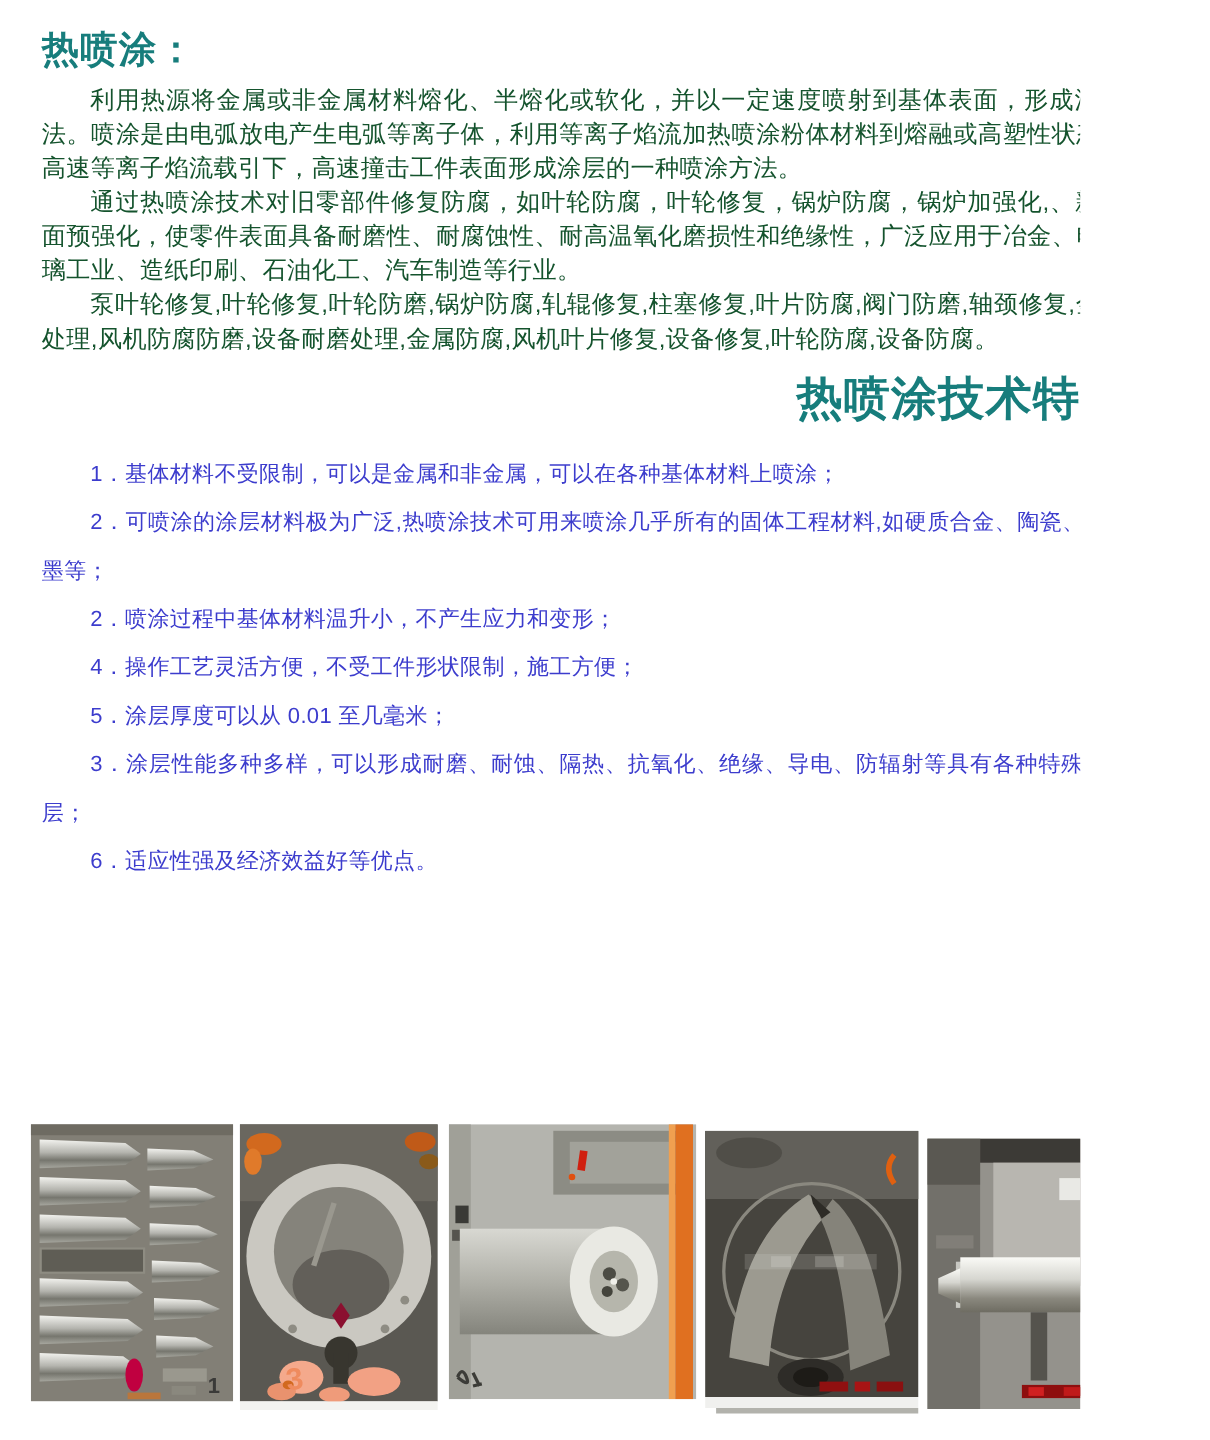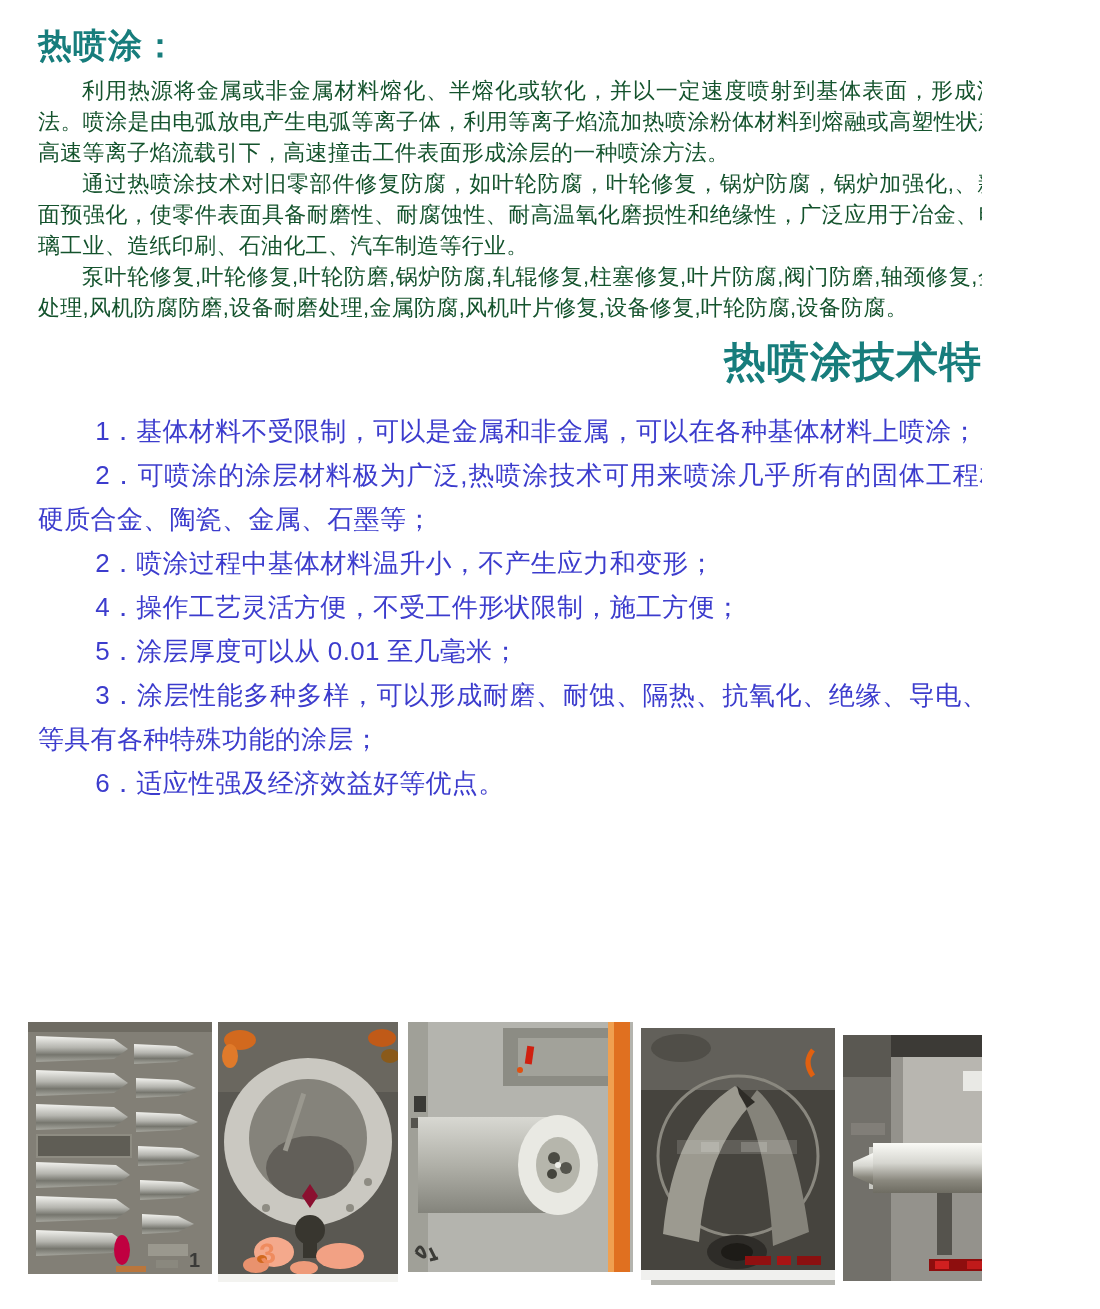--- a/index.html
+++ b/index.html
@@ -5,21 +5,21 @@
   html,body{margin:0;padding:0;background:#ffffff;}
   .page{position:relative;width:982px;height:1309px;background:#ffffff;overflow:hidden;
         font-family:"Liberation Sans","DejaVu Sans",sans-serif;}
   .content{position:absolute;left:38px;top:0;width:1030px;}
   h1.sec{margin:26px 0 10px 0;font-size:34px;line-height:1.15;color:#177d7c;
          font-weight:700;letter-spacing:1px;}
   p.body{margin:0;font-size:22px;line-height:31px;color:#14532d;text-align:justify;
          text-indent:2em;letter-spacing:0.3px;}
   h2.sec{margin:16px 0 24px 0;font-size:42px;line-height:1.1;color:#177d7c;
          font-weight:700;letter-spacing:1px;text-align:right;}
-  p.feat{margin:0;font-size:26px;line-height:44px;color:#3c3ccd;text-align:justify;
+  p.feat{margin:0;font-size:20px;line-height:44px;color:#3c3ccd;text-align:justify;
          text-indent:2.2em;letter-spacing:0.3px;}
   .photos{position:absolute;left:0;top:1022px;width:1100px;height:287px;}
   figure.ph{position:absolute;margin:0;padding:0;}
   figure.ph svg{display:block;width:100%;height:100%;}
   .lab{position:absolute;font-weight:700;line-height:1;}
   .f1{left:28px;top:0;width:184px;height:252px;}
   .f2{left:218px;top:0;width:180px;height:260px;}
   .f3{left:408px;top:0;width:225px;height:250px;}
   .f4{left:641px;top:6px;width:194px;height:260px;}
   .f5{left:843px;top:13px;width:204px;height:246px;}

